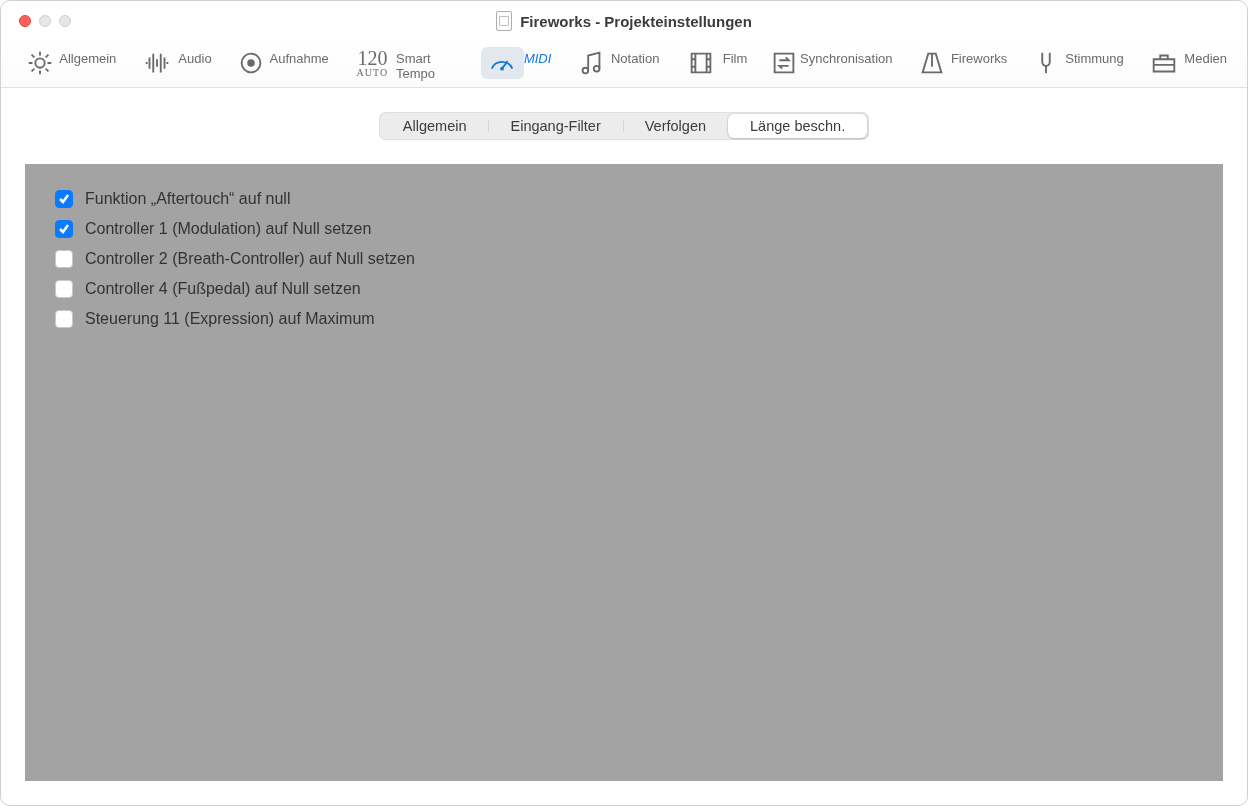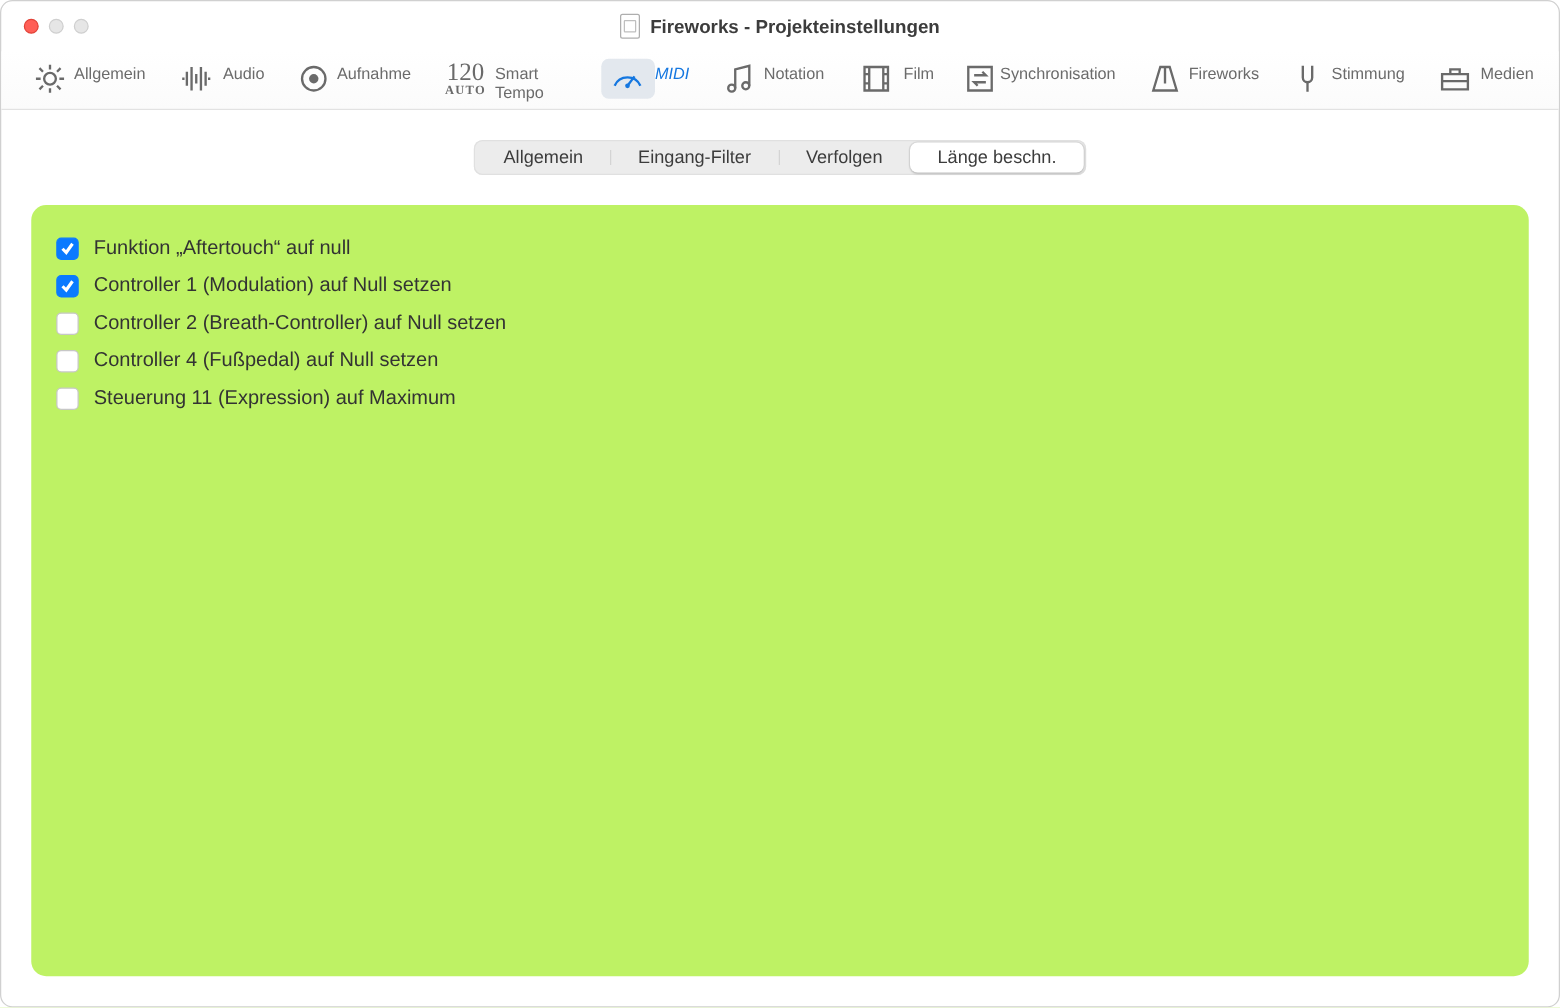--- a/index.html
+++ b/index.html
@@ -66,21 +66,21 @@
     border-radius: 6px;
   }
   .tool.active .ico { background: #e3e8ee; }
   .tool .lbl { font-size: 13px; color: #6b6b6b; margin-top: 4px; }
   .tool.active .lbl { color: #1577e0; font-style: italic; }
   .tool svg { fill: none; stroke: #6a6a6a; stroke-width: 2; }
   .tool.active svg { stroke: #1577e0; }
   .tool.active .fillable { fill: #1577e0; stroke:none; }
   .smart-tempo-txt { font-family:-apple-system; font-weight:500; text-align:center; color:#6a6a6a; line-height:1; }
   .smart-tempo-txt .big{ font-size:20px; }
-  .smart-tempo-txt .sm{ font-size:10px; letter-spacing:1px;font-weight:bold; }
+  .smart-tempo-txt .sm{ font-size:10px; letter-spacing:1px; }
 
   
   .content {
     flex: 1;
     padding: 24px 24px 24px 24px;
     display: flex; flex-direction: column;
   }
   .segbar {
     align-self: center;
     display: inline-flex;
@@ -101,23 +101,23 @@
   .seg.sep::after{
     content:""; position:absolute; right:-1px; top:6px; bottom:6px; width:1px; background:#d4d4d4;
   }
   .seg.active {
     background: #fff;
     box-shadow: 0 0 0 1px rgba(0,0,0,.06), 0 1px 2px rgba(0,0,0,.15);
   }
 
   .panel {
     flex:1;
-    background: #bef264;
-    border-radius: 12px;
-    padding: 26px 20px;
+    background: #a3a3a3;
+    border-radius: 0;
+    padding: 26px 30px;
   }
   .check-row {
     display:flex; align-items:center; gap:12px;
     margin-bottom: 12px;
   }
   .cbox {
     width: 18px; height: 18px; border-radius: 4px;
     border: 1px solid #c7c7c7; background:#fff;
     display:flex; align-items:center; justify-content:center;
     flex-shrink:0;

